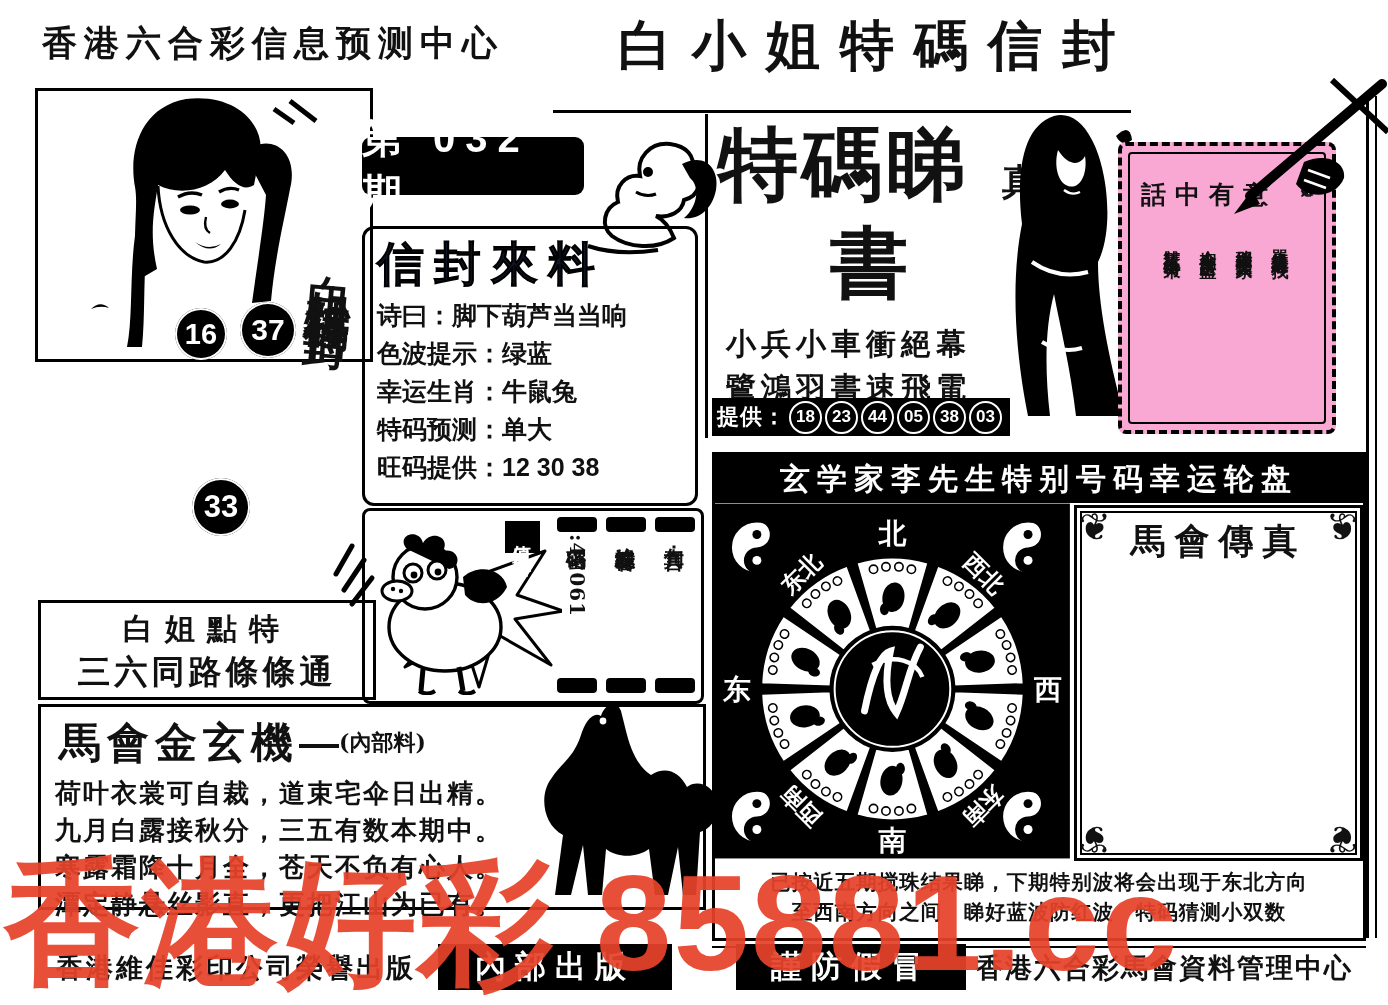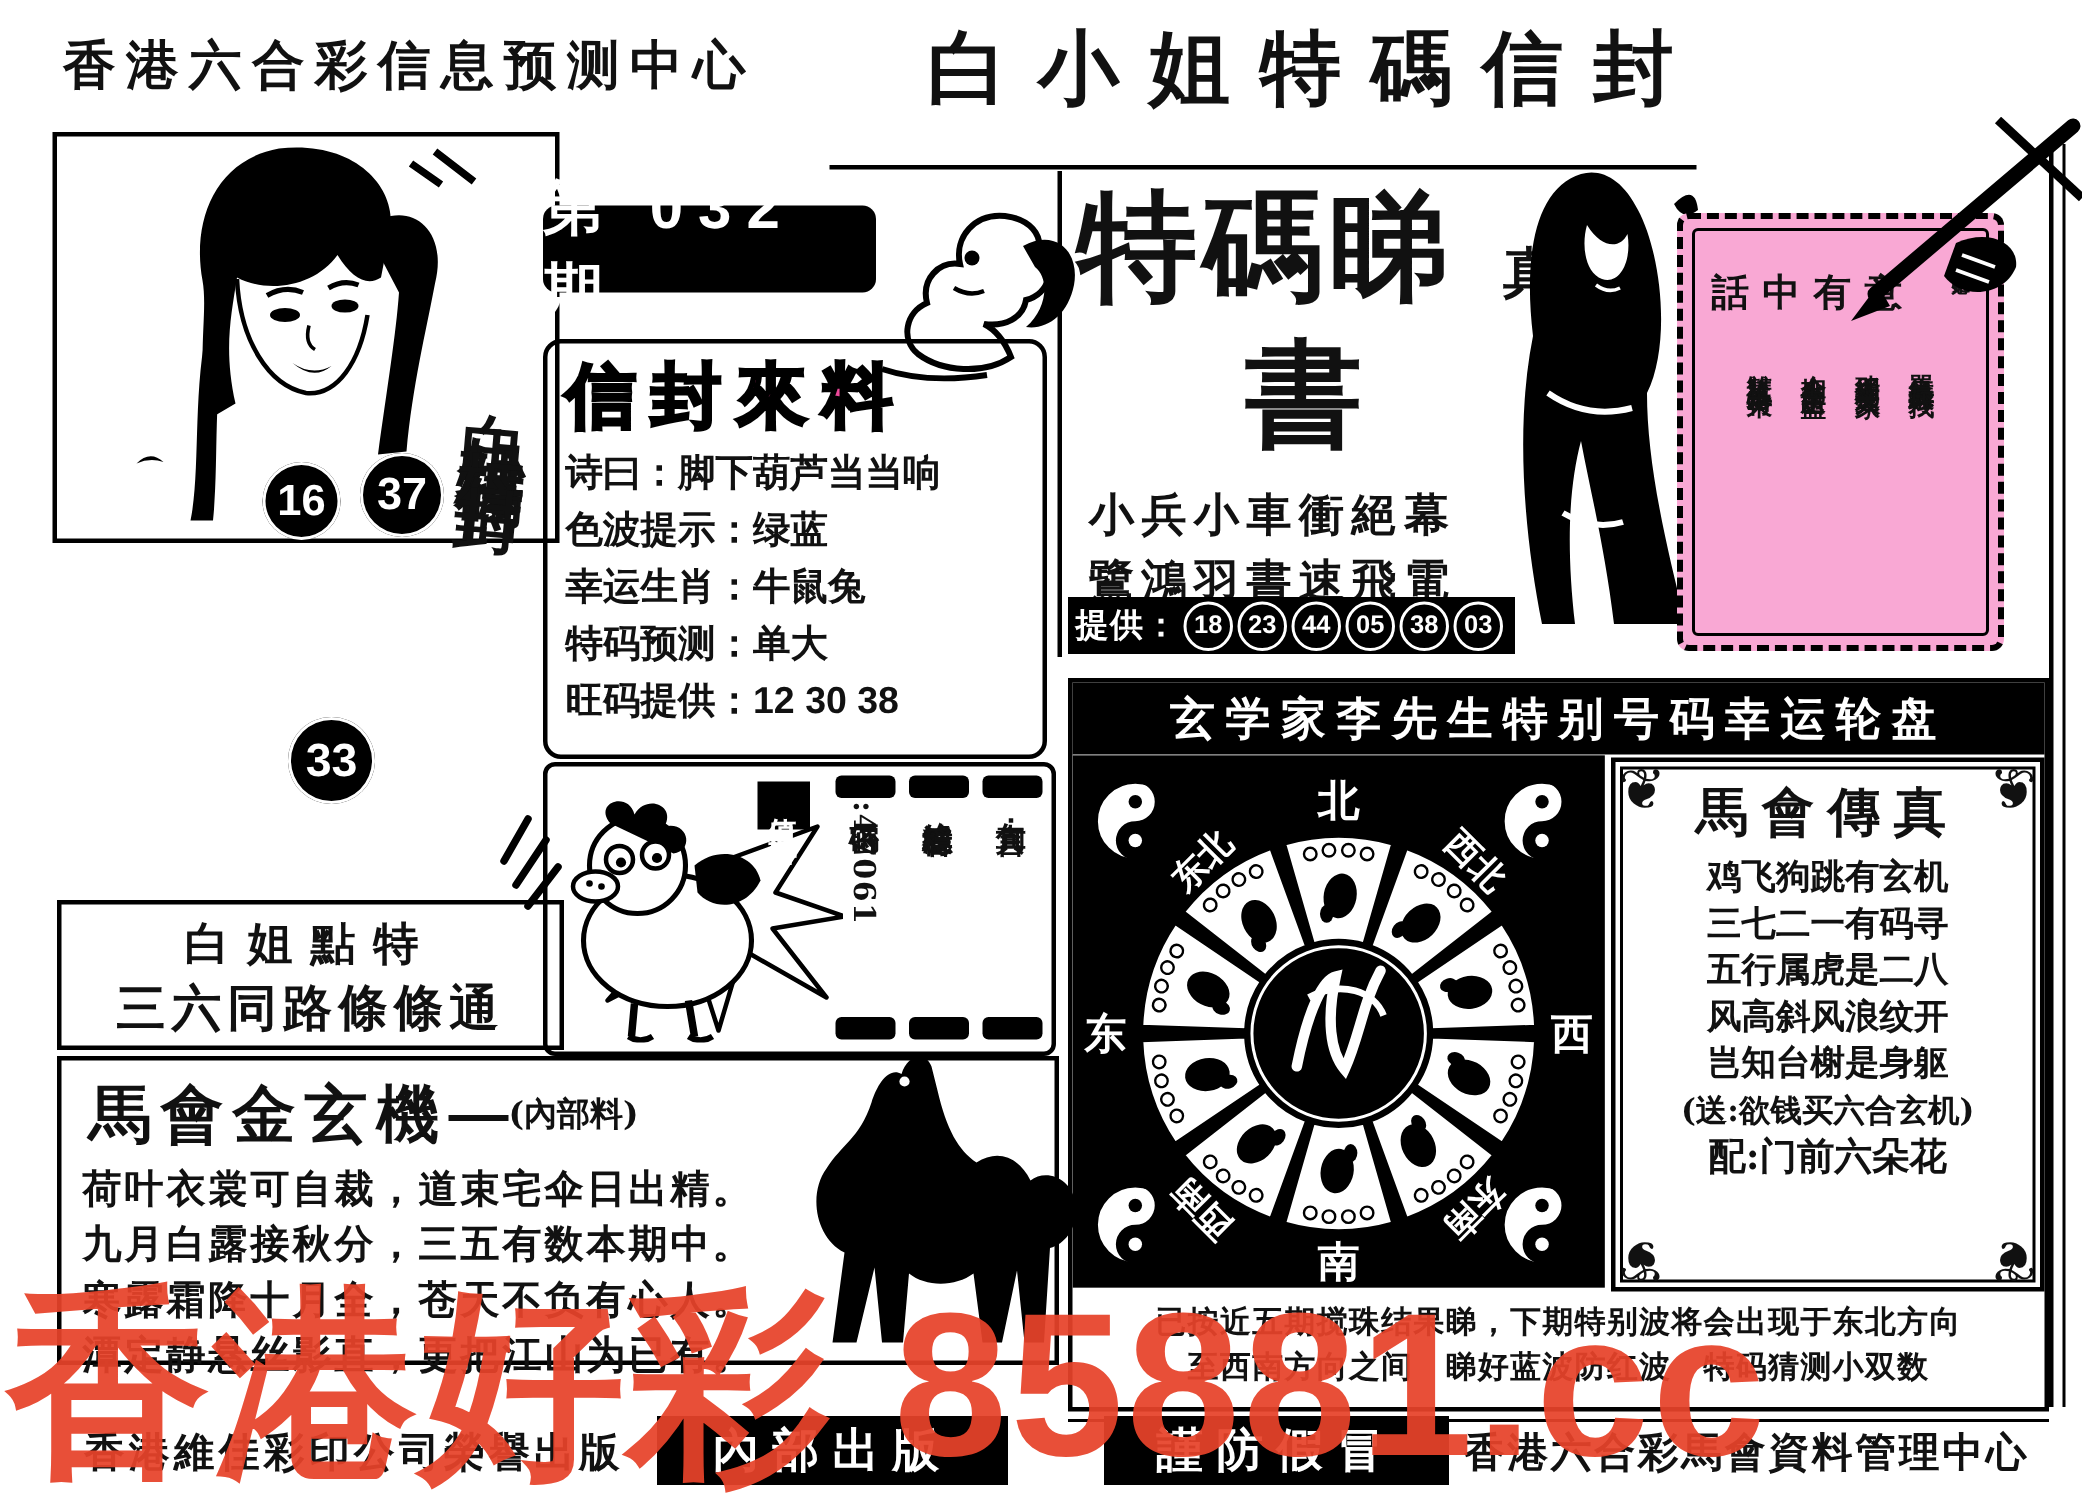--- a/index.html
+++ b/index.html
@@ -38,21 +38,21 @@
   .gold-poem{margin:4px 0 0 14px;font-size:26px;font-weight:bold;line-height:37px;letter-spacing:2px;}
   .camel{left:478px;top:-12px;width:215px;height:212px;}
 
   
   .issue-badge{left:362px;top:137px;width:222px;height:58px;background:#000;color:#fff;
                border-radius:9px;display:flex;align-items:center;justify-content:center;
                font-size:40px;font-weight:bold;letter-spacing:10px;}
   .squirrel{left:552px;top:134px;width:170px;height:130px;}
   .env-box{left:362px;top:226px;width:336px;height:280px;border:3px solid #000;border-radius:12px;
            padding:4px 12px;box-sizing:border-box;}
-  .env-title{font-size:47px;font-weight:bold;letter-spacing:10px;color:#ec4899;
+  .env-title{font-size:47px;font-weight:normal;letter-spacing:10px;color:#0f172a;
              -webkit-text-stroke:2.2px #000;}
   .env-line{font-size:25px;font-weight:bold;line-height:38px;white-space:nowrap;}
 
   
   .horse-box{left:362px;top:508px;width:336px;height:190px;border:3px solid #000;border-radius:8px;}
   .horse-svg{left:2px;top:4px;width:195px;height:180px;}
   .duty-label{left:140px;top:10px;background:#000;color:#fff;writing-mode:vertical-rl;
               font-size:20px;font-weight:bold;padding:8px 4px;letter-spacing:4px;}
   .banners{left:192px;top:6px;width:138px;height:176px;display:flex;flex-direction:row-reverse;
            justify-content:space-between;}
@@ -320,29 +320,20 @@
         <text transform="translate(264,76) rotate(45)" fill="#fff" font-size="23" font-weight="bold" text-anchor="middle">西北</text>
         <text transform="translate(92,298) rotate(-135)" fill="#fff" font-size="23" font-weight="bold" text-anchor="middle">西南</text>
         <text transform="translate(264,298) rotate(135)" fill="#fff" font-size="23" font-weight="bold" text-anchor="middle">东南</text>
       </svg>
       <div class="fax-box">
         <span class="orn tl">❦</span>
         <span class="orn tr">❦</span>
         <span class="orn bl">❦</span>
         <span class="orn br">❦</span>
         <div class="fax-title serif">馬會傳真</div>
-        <div class="fax-lines serif">
-          <div>鸡飞狗跳有玄机</div>
-          <div>三七二一有码寻</div>
-          <div>五行属虎是二八</div>
-          <div>风高斜风浪纹开</div>
-          <div>岂知台榭是身躯</div>
-          <div class="small">(送:欲钱买六合玄机)</div>
-          <div class="cfg">配:门前六朵花</div>
-        </div>
       </div>
     </div>
     <div class="wheel-footer">
       <div>已按近五期搅珠结果睇，下期特别波将会出现于东北方向</div>
       <div>至西南方向之间　睇好蓝波防红波　特码猜测小双数</div>
     </div>
   </div>
   <div class="abs dbl-bottom"></div>
 
   <div class="abs pub serif b">香港維佳彩印公司榮譽出版</div>

